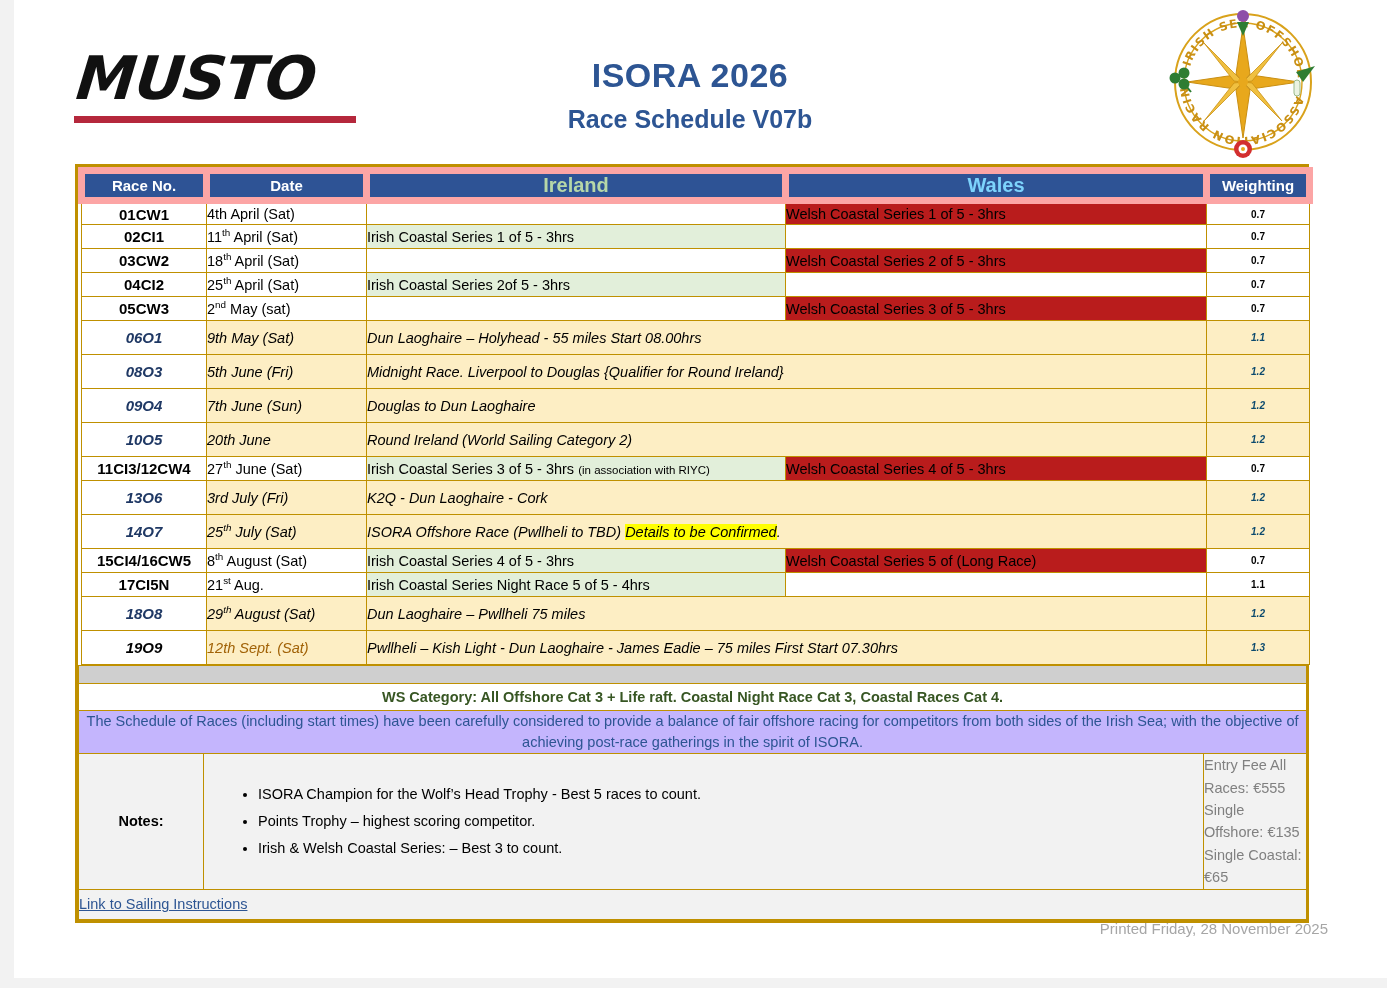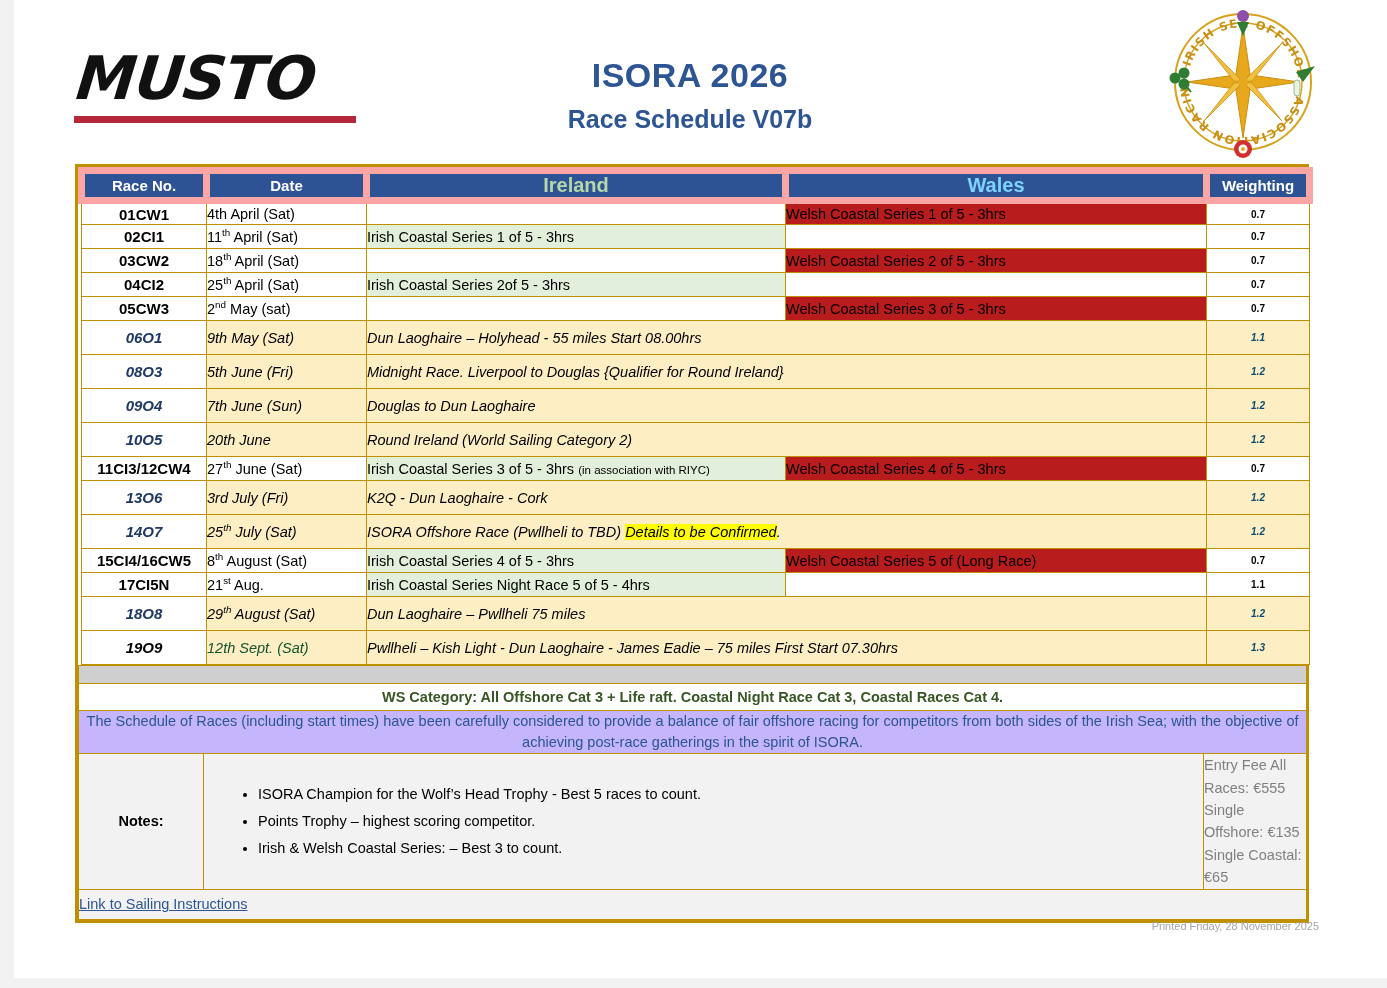--- a/index.html
+++ b/index.html
@@ -83,42 +83,42 @@
   tr.offshore td.race { background:#fff; }
 
   .cell-ire { background:#e2efda; }
   .cell-wal { background:#b91c1c; }
   .cell-blank { background:#fff; }
   .cell-span { background:#fdeec4; }
 
   sup { font-size:.68em; vertical-align:super; line-height:0; }
   .small-note { font-size:11.5px; }
   .hl { background:#ffff00; }
-  .date-muted { color:#14532d; }
+  .date-muted { color:#a16207; }
 
   
   .spacer-row td { background:#cfcfcf; height:18px; border:1px solid #bf9000; }
 
   .ws-cat {
     text-align:center; font-weight:700; font-size:14.5px;
     color:#375623; height:27px; border:1px solid #bf9000; background:#fff;
   }
   .blurb {
     text-align:center; font-size:14.5px; color:#2d5593;
     line-height:1.45; padding:4px 14px 6px; border:1px solid #bf9000; background:#c4b5fd;
   }
   .notes-label { text-align:center; font-weight:700; font-size:14.5px; background:#f2f2f2; border:1px solid #bf9000; width:128px; }
   .notes-list { background:#f2f2f2; border:1px solid #bf9000; padding:6px 0 6px 0; }
   .notes-list ul { margin:8px; padding:0 0 0 46px; }
   .notes-list li { font-size:14.5px; line-height:1.85; }
   .fees { background:#f2f2f2; border:1px solid #bf9000; padding:6px 0 6px 12px; color:#808080; font-size:14.5px; line-height:1.55; vertical-align:top; }
   .link-row { background:#f2f2f2; border:1px solid #bf9000; height:30px; padding-left:136px; }
   .link-row a { color:#2d5593; font-size:14.5px; text-decoration:underline; }
 
-  .printed { position:absolute; right:68px; top:920px; font-size:11px; color:#a6a6a6; }
+  .printed { position:absolute; right:59px; top:920px; font-size:15px; color:#a6a6a6; }
 </style>
 </head>
 <body>
 
 <div class="page-edge-l"></div>
 <div class="page-edge-b"></div>
 
 <div class="header">
 
   <div class="musto">

